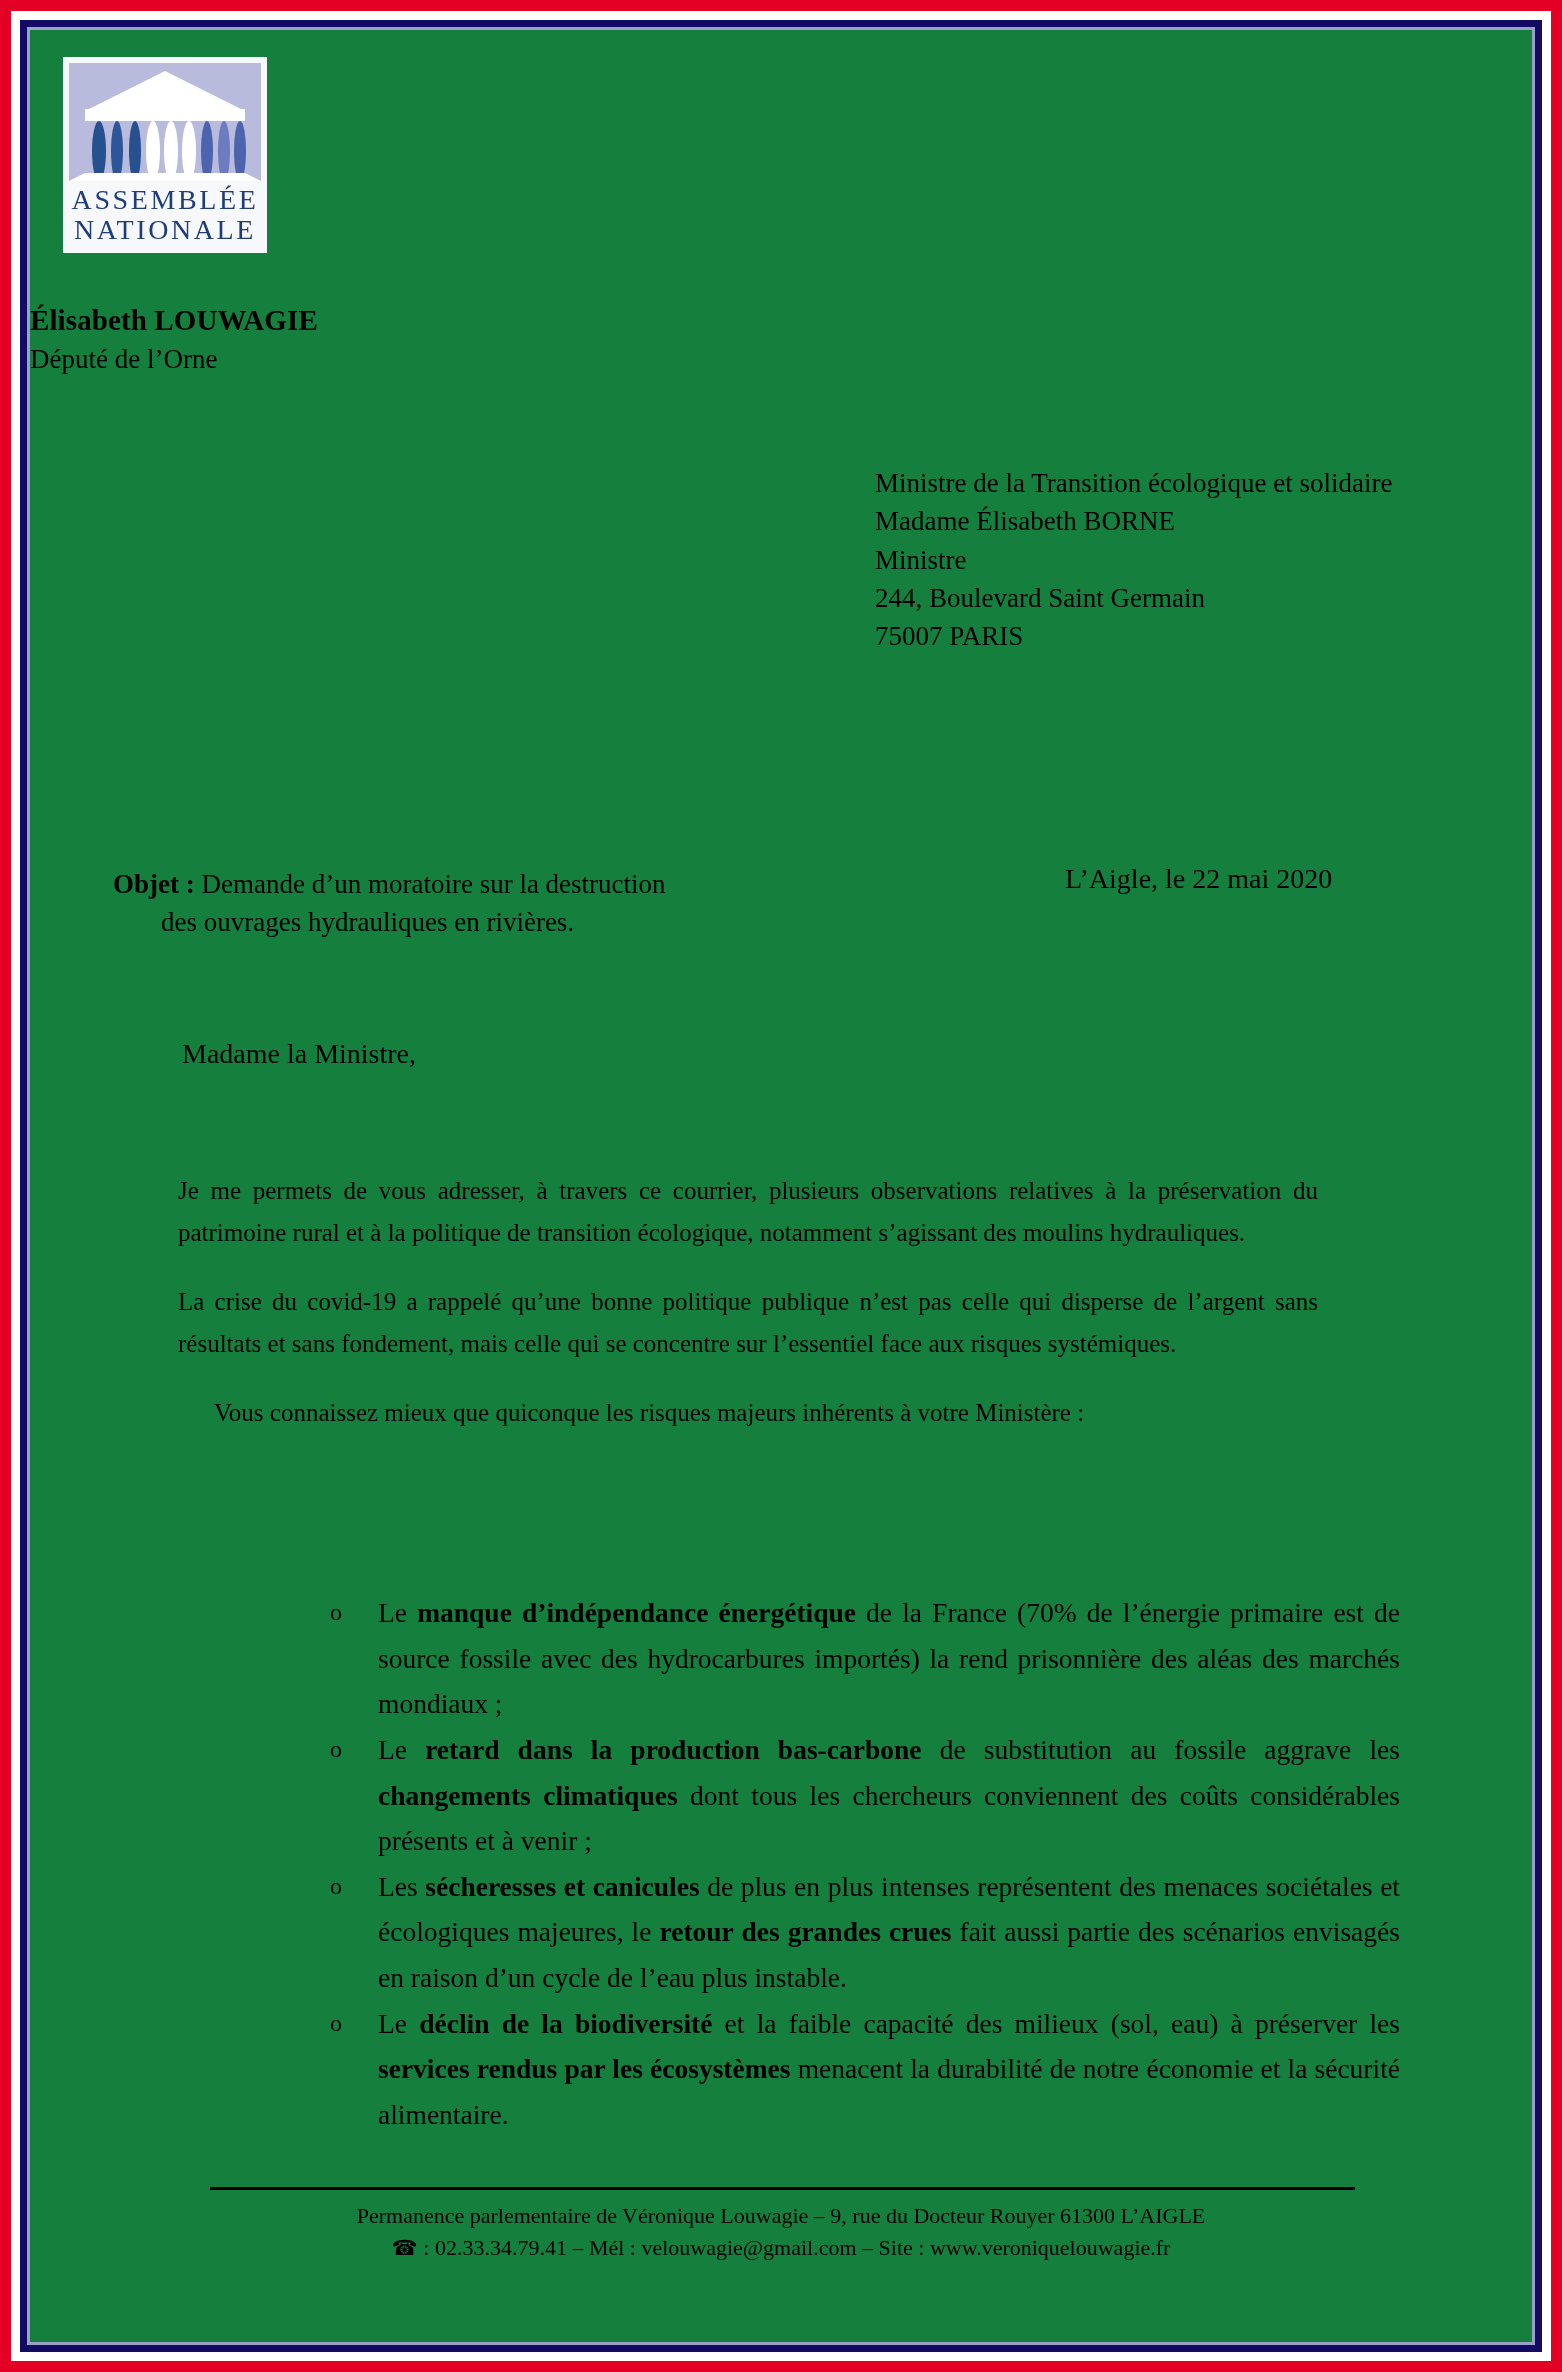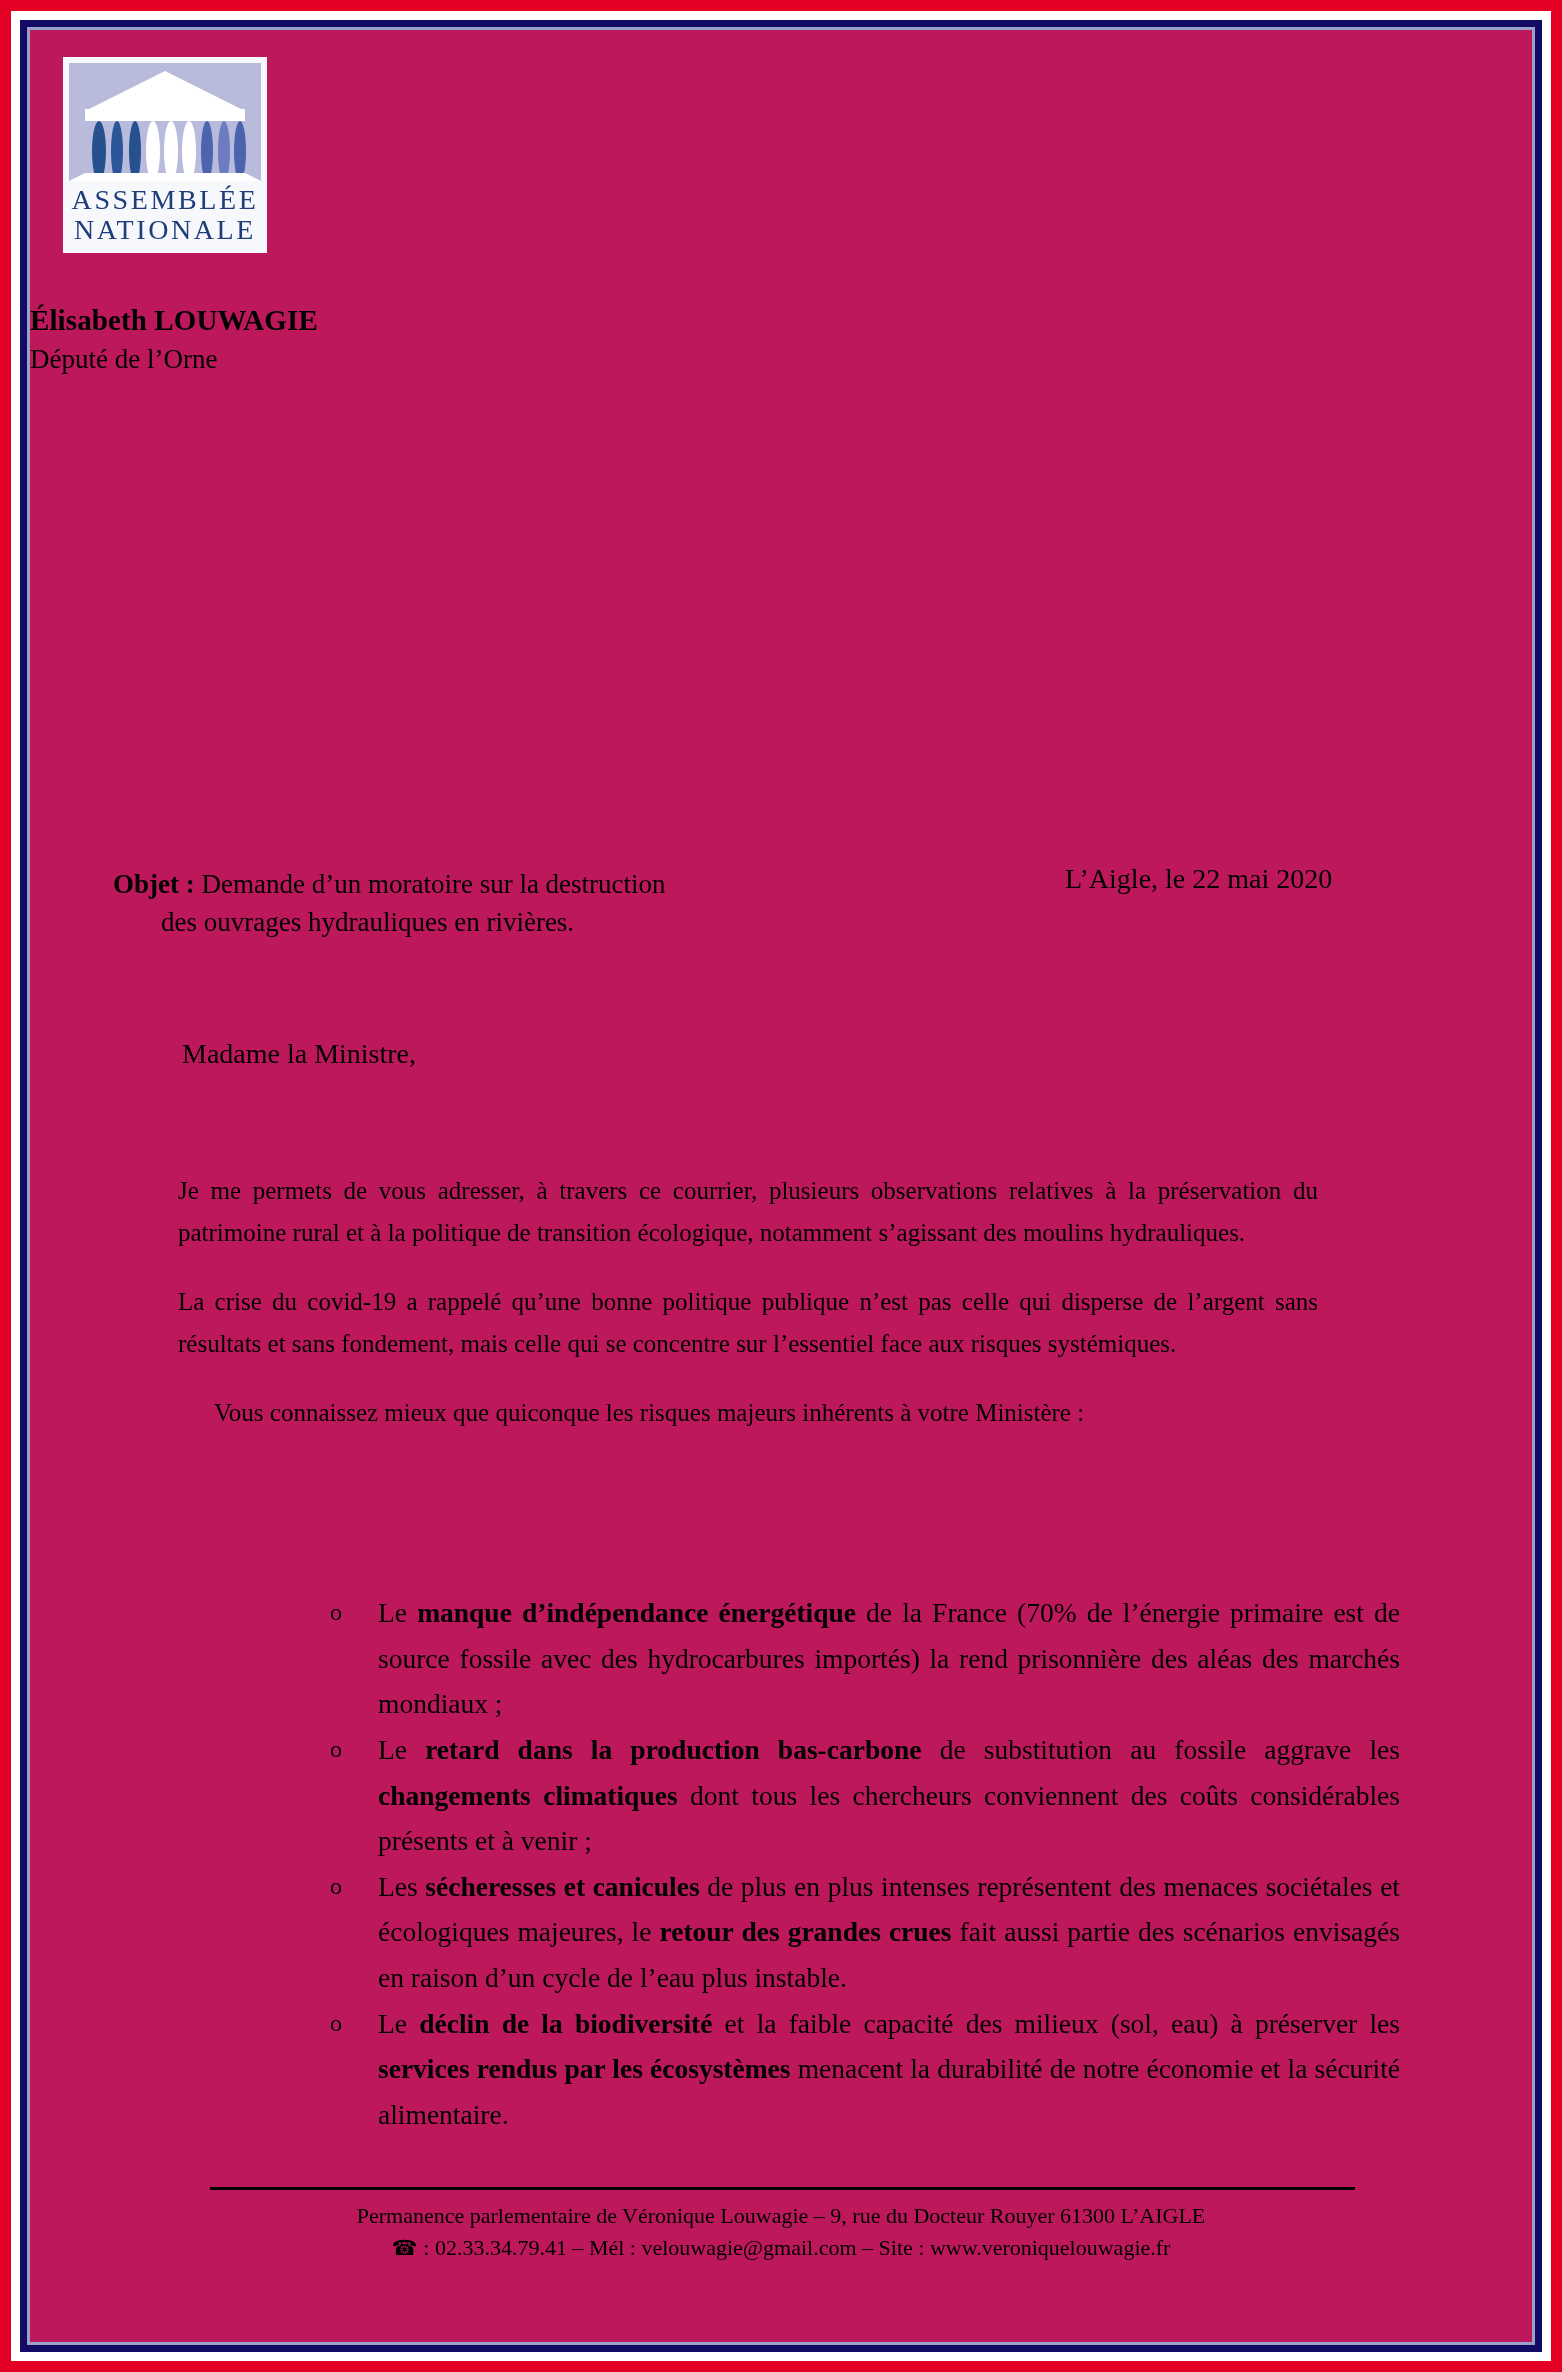--- a/index.html
+++ b/index.html
@@ -40,21 +40,21 @@
   .border-grey {
     position: absolute;
     left: 27px; top: 27px; right: 27px; bottom: 27px;
     border: 3px solid #9aa0c8;
   }
 
   .sheet {
     position: absolute;
     left: 30px; top: 30px;
     right: 30px; bottom: 30px;
-    background: #be185d;
+    background: #15803d;
   }
 
   
   .logo {
     position: absolute;
     left: 25px;
     top: 25px;
     width: 220px;
   }
   .logo-svg { display: block; width: 220px; height: 200px; }
@@ -214,20 +214,27 @@
         <text x="110" y="154" text-anchor="middle" fill="#1f3d7a" font-family="'Liberation Serif', serif" font-size="28" letter-spacing="2.6">ASSEMBLÉE</text>
         <text x="110" y="184" text-anchor="middle" fill="#1f3d7a" font-family="'Liberation Serif', serif" font-size="28" letter-spacing="2.6">NATIONALE</text>
       </svg>
     </div>
 
     <div class="sender">
       <div class="sender-name">Élisabeth LOUWAGIE</div>
       <div class="sender-role">Député de l’Orne</div>
     </div>
 
+    <div class="recipient">
+      <div>Ministre de la Transition écologique et solidaire</div>
+      <div>Madame Élisabeth BORNE</div>
+      <div>Ministre</div>
+      <div>244, Boulevard Saint Germain</div>
+      <div>75007 PARIS</div>
+    </div>
 
     <div class="refblock">
       <div class="objet-line">
         <span class="objet-label">Objet :</span>
         <span>Demande d’un moratoire sur la destruction</span>
         <span class="objet-cont">des ouvrages hydrauliques en rivières.</span>
       </div>
     </div>
 
     <div class="dateline">L’Aigle, le 22 mai 2020</div>

